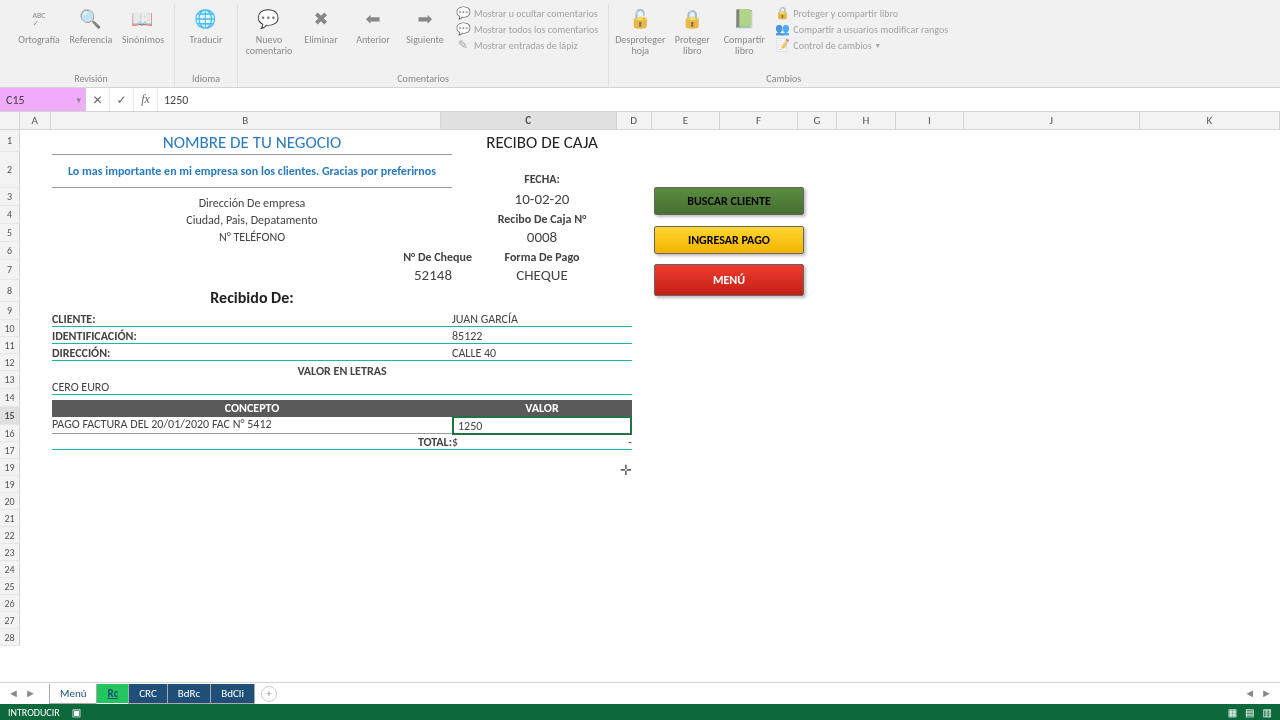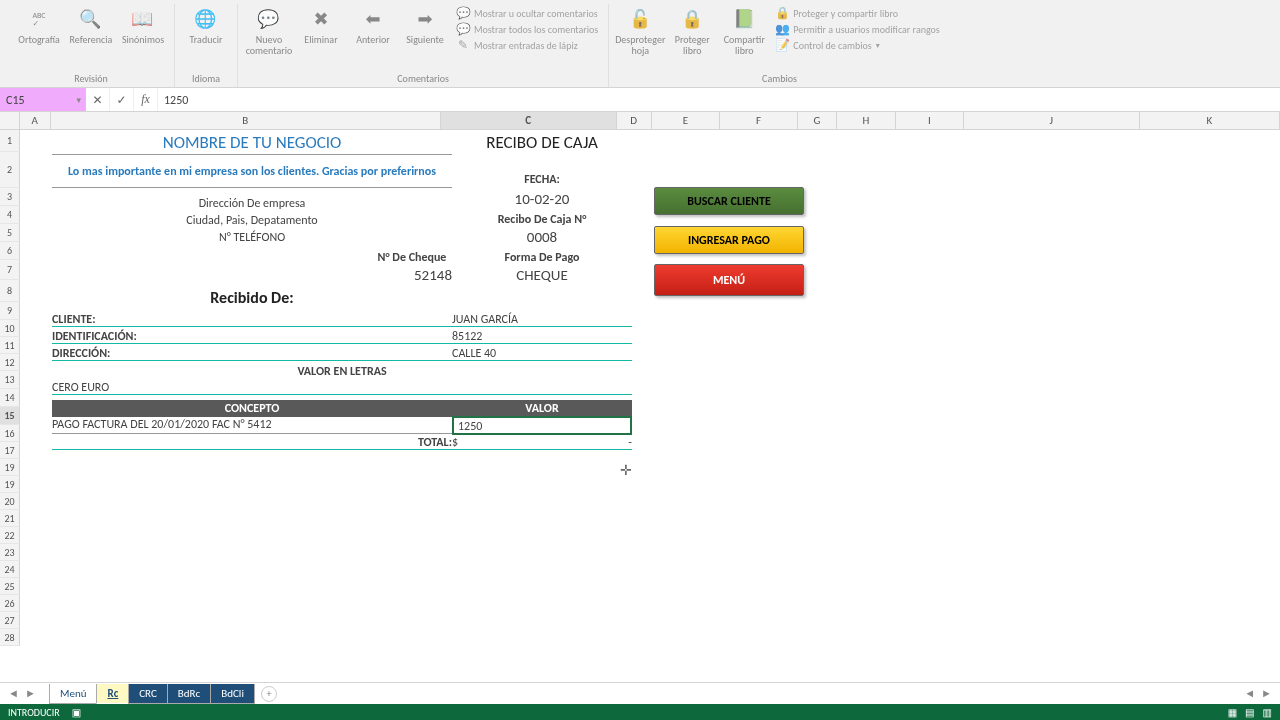--- a/index.html
+++ b/index.html
@@ -67,21 +67,21 @@
   .btnYellow { background: linear-gradient(#ffd633,#f2b300); color: #000; }
   .btnRed { background: linear-gradient(#ef3b2f,#c41f14); color: #fff; height: 32px; }
 
   
   .curMark { position: absolute; font-size: 14px; color: #666; }
 
   
   .tabs { position: absolute; bottom: 16px; left: 0; right: 0; height: 22px; background: #fff; display: flex; align-items: center; border-top: 1px solid #d4d4d4; font-size: 11px; }
   .tabnav { width: 50px; display: flex; gap: 6px; padding-left: 8px; color: #888; }
   .tab { padding: 0 10px; height: 20px; display: flex; align-items: center; border: 1px solid #aaa; border-top: none; margin-left: -1px; background: #1f4e79; color: #fff; cursor: pointer; }
-  .tab.active { background: #fef9c3; color: #1f4e79; font-weight: bold; border-bottom: 1px solid #fff; text-decoration: underline; }
+  .tab.active { background: #22c55e; color: #1f4e79; font-weight: bold; border-bottom: 1px solid #fff; text-decoration: underline; }
   .tab.plain { background: #fff; color: #1f4e79; }
   .tabadd { width: 24px; text-align: center; color: #888; margin-left: 6px; border: 1px solid #ccc; border-radius: 50%; width: 16px; height: 16px; line-height: 14px; font-size: 11px; }
 
   
   .status { position: absolute; bottom: 0; left: 0; right: 0; height: 16px; background: #0d683c; color: #fff; display: flex; align-items: center; padding: 0 8px; font-size: 10px; gap: 12px; }
   .status .right { margin-left: auto; display: flex; gap: 8px; align-items: center; }
 </style>
 </head>
 <body>
 
@@ -166,21 +166,21 @@
         <div class="ico">📗</div>
         <span class="lbl">Compartir libro</span>
       </div>
       <div class="rlist">
         <div class="ritem">
             <span class="tiny">🔒</span>
             <span>Proteger y compartir libro</span>
           </div>
         <div class="ritem">
             <span class="tiny">👥</span>
-            <span>Permitir a usuarios modificar rangos</span>
+            <span>Compartir a usuarios modificar rangos</span>
           </div>
         <div class="ritem">
             <span class="tiny">📝</span>
             <span>Control de cambios</span> 
             <span style="font-size:8px;">▾</span>
           </div>
       </div>
     </div>
     <div class="glabel">Cambios</div>
   </div>
@@ -250,21 +250,21 @@
 
     <div class="cell center" style="left:32px; top:66px; width:400px;">Dirección De empresa</div>
     <div class="cell center" style="left:32px; top:83px; width:400px;">Ciudad, Pais, Depatamento</div>
     <div class="cell center" style="left:32px; top:100px; width:400px;">N° TELÉFONO</div>
 
     <div class="cell center bold" style="left:432px; top:42px; width:180px;">FECHA:</div>
     <div class="cell center" style="left:432px; top:60px; width:180px; font-size:15px;">10-02-20</div>
     <div class="cell center bold" style="left:432px; top:82px; width:180px;">Recibo De Caja N°</div>
     <div class="cell center" style="left:432px; top:98px; width:180px; font-size:15px;">0008</div>
 
-    <div class="cell bold" style="left:332px; top:120px; width:120px; text-align:center;">N° De Cheque</div>
+    <div class="cell bold" style="left:332px; top:120px; width:120px; text-align:right;">N° De Cheque</div>
     <div class="cell" style="left:332px; top:136px; width:100px; text-align:right; font-size:15px;">52148</div>
     <div class="cell center bold" style="left:432px; top:120px; width:180px;">Forma De Pago</div>
     <div class="cell center" style="left:432px; top:136px; width:180px; font-size:15px;">CHEQUE</div>
 
     <div class="cell recibido" style="left:32px; top:158px; width:400px;">Recibido De:</div>
 
     <div class="cell bold underline" style="left:32px; top:182px; width:400px;">CLIENTE:</div>
     <div class="cell underline" style="left:432px; top:182px; width:180px;">JUAN GARCÍA</div>
     <div class="cell bold underline" style="left:32px; top:199px; width:400px;">IDENTIFICACIÓN:</div>
     <div class="cell underline" style="left:432px; top:199px; width:180px;">85122</div>

